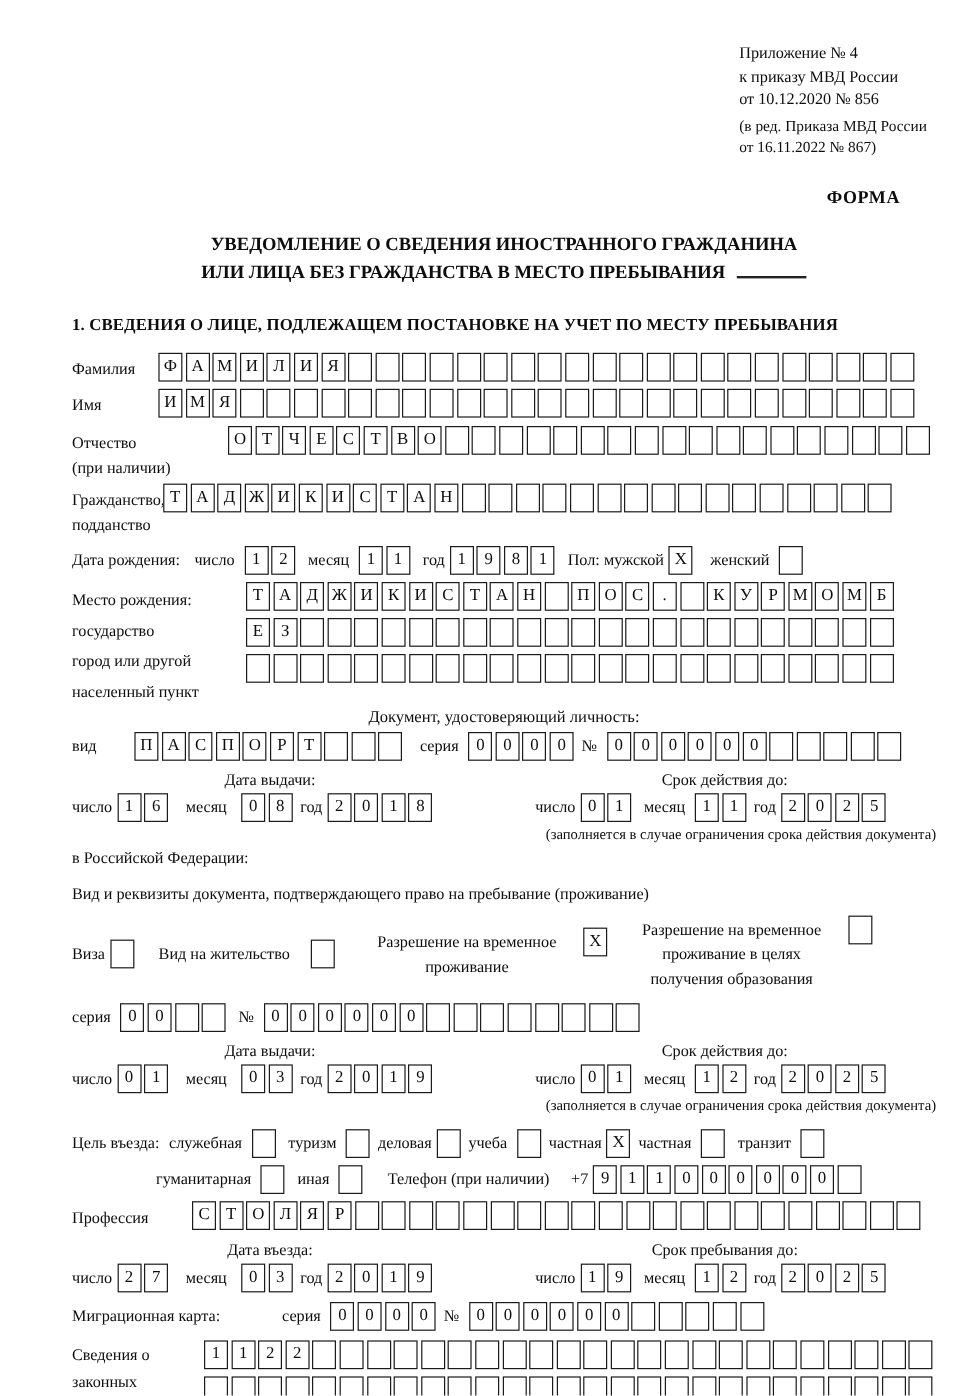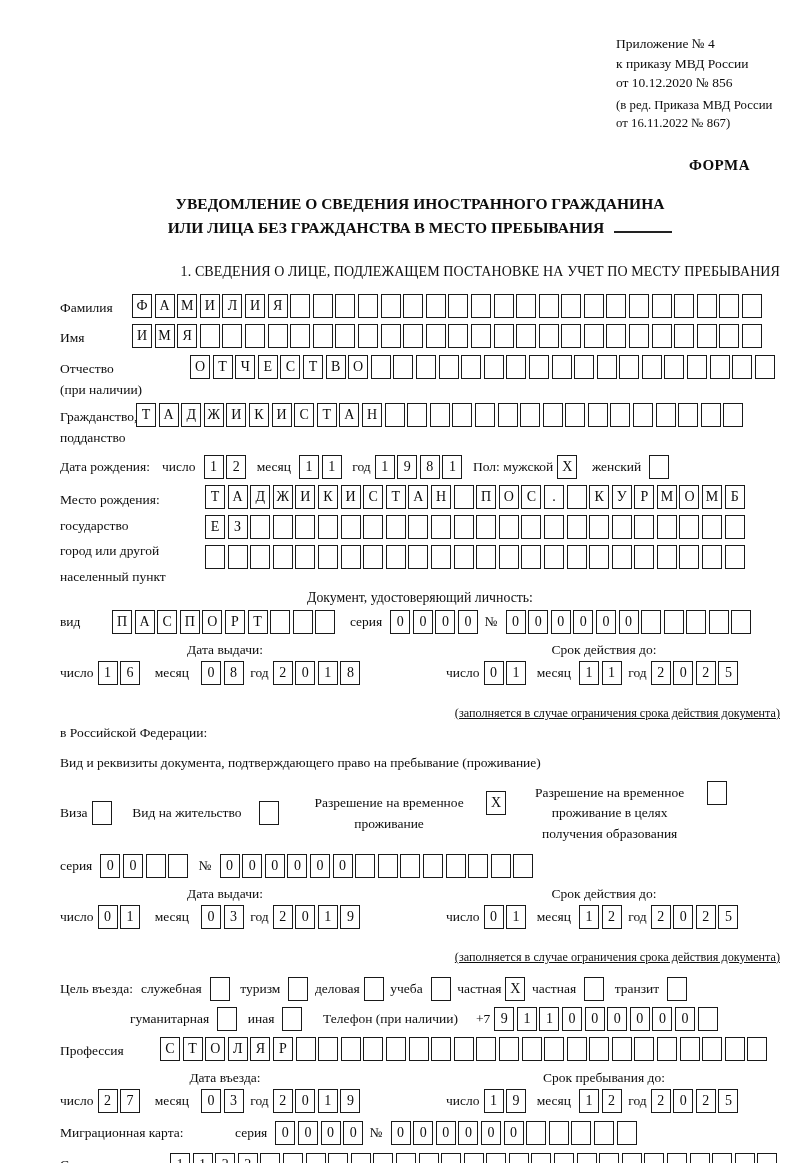--- a/index.html
+++ b/index.html
@@ -11,21 +11,21 @@
   .page { padding:34px 20px 0 60px; }
 
   
   .hdr { margin-left:556px; line-height:1.45; font-size:13.5px; }
   .hdr-small { font-size:12.8px; margin-top:4px; line-height:1.4; }
   .forma { text-align:right; padding-right:30px; font-weight:bold; font-size:15px; margin-top:24px; letter-spacing:0.5px; }
 
   
   .title { text-align:center; font-weight:bold; font-size:15.5px; line-height:1.55; margin-top:18px; }
   .blank { display:inline-block; width:58px; border-bottom:2px solid #222; height:14px; margin-left:10px; }
-  .sec { font-weight:normal; font-size:14px; margin-top:24px; letter-spacing:0.1px;text-align:right; }
+  .sec { font-weight:bold; font-size:14px; margin-top:24px; letter-spacing:0.1px; }
 
   
   .cells { display:inline-flex; flex:0 0 auto; }
   .cell {
     display:inline-block; flex:0 0 auto; width:20px; height:24px;
     border:1.6px solid #1a1a1a; margin-right:2.6px; background:#fff;
     text-align:center; line-height:21px; font-size:14px;
   }
 
   
@@ -46,21 +46,21 @@
 
   .doc-heading { text-align:center; font-weight:normal; font-size:13.8px; margin-top:6px; }
 
   .dates { display:flex; margin-top:8px; }
   .dcol { display:flex; flex-direction:column; }
   .dcol.left { width:330px; }
   .dcol.right { margin-left:38px; flex:1; }
   .dhead { text-align:center; margin-bottom:3px; font-size:13.5px; }
   .dg { display:flex; align-items:flex-start; }
   .dg .t { padding-top:4px; }
-  .note { font-size:12.2px; margin-top:21px; text-align:right;text-decoration:underline; }
+  .note { font-size:12.2px; margin-top:3px; text-align:right; }
 
   .textline { margin-top:10px; line-height:1.5; }
 
   .permits { display:flex; align-items:center; margin-top:8px; }
   .permits .opt { display:flex; align-items:flex-start; }
   .permits .opt .t { padding-top:4px; }
   .pwide { width:178px; text-align:center; line-height:1.5; padding-top:2px; }
 
   .purpose { display:flex; align-items:flex-start; margin-top:12px; }
   .purpose .t { padding-top:4px; }

